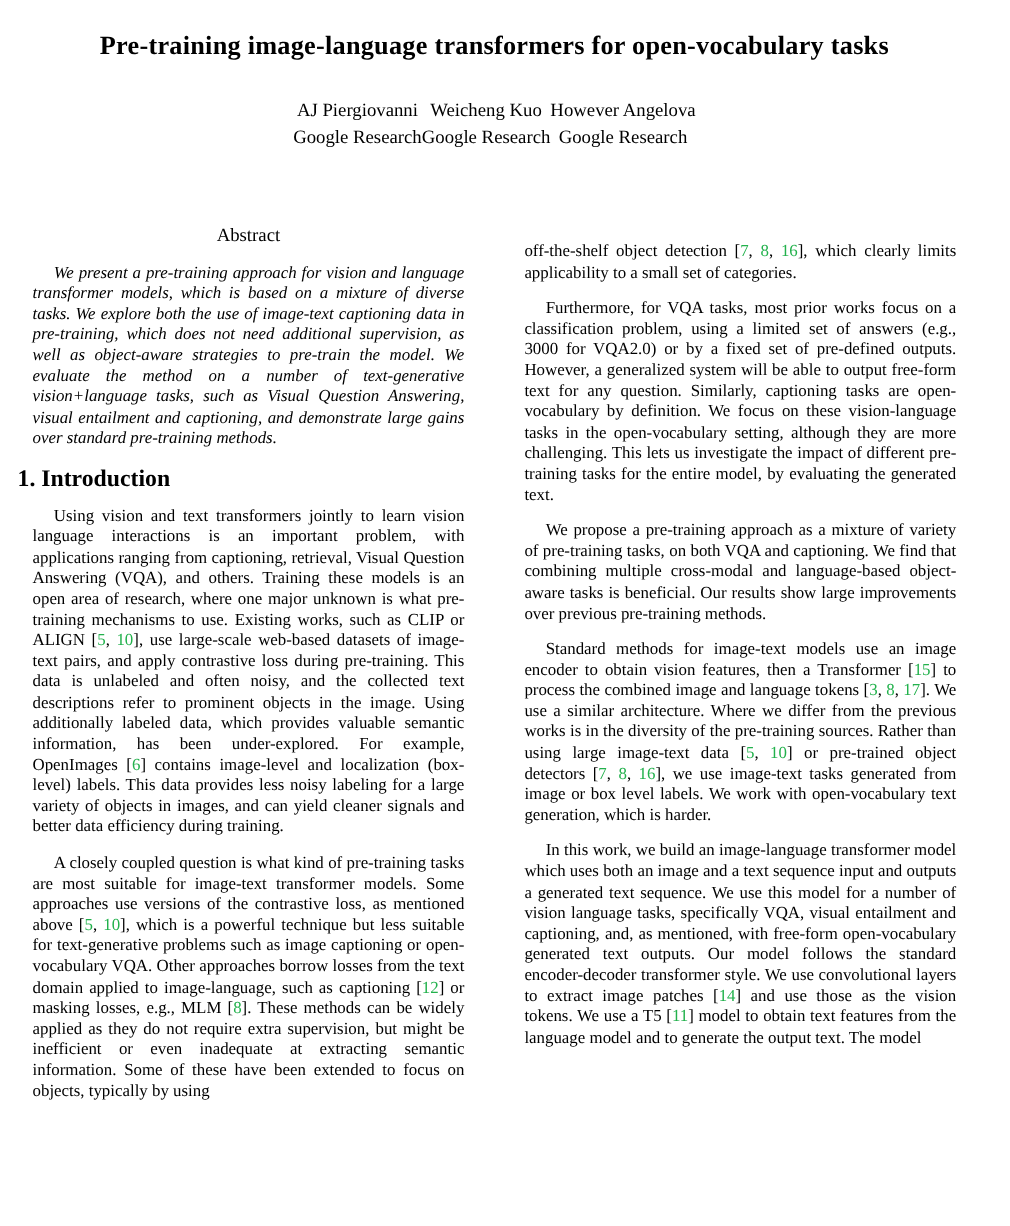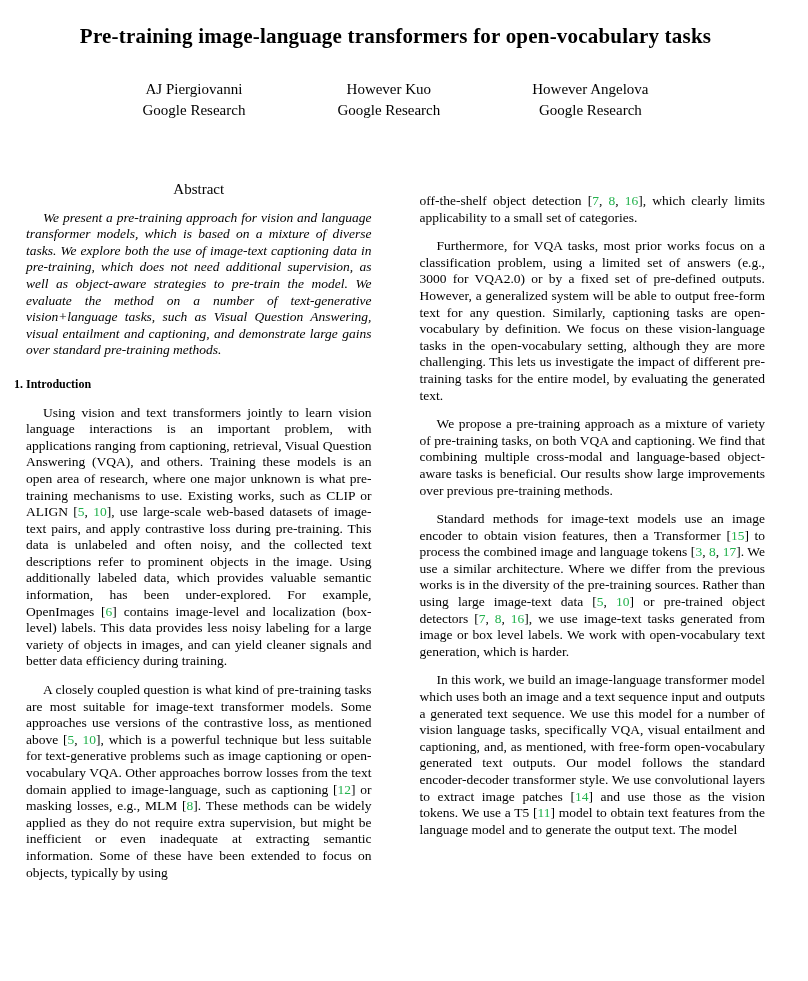--- a/index.html
+++ b/index.html
@@ -8,54 +8,54 @@
     width:808px; height:981px; overflow:hidden;
     font-family:"Liberation Serif", serif;
     color:#000;
   }
   .page { padding:18px 31px 0 14px; }
   .title {
     text-align:center; font-size:21px; font-weight:bold;
     margin-top:6px; letter-spacing:0.2px;
   }
   .authors {
-    display:flex; justify-content:center; gap:92px;
+    display:flex; justify-content:center; 
     margin-top:30px; text-align:center;
     font-size:15px; line-height:21px;
   }
   .columns { display:flex; gap:24px; margin-top:60px; }
   .col {
     width:377px; text-align:justify;
     font-size:13.5px; line-height:16.6px;
   }
   .col p { margin:12px; }
   .col p.indent { text-indent:17px; }
   .col p.italic { font-style:italic; }
   h2.abstract-heading {
     text-align:center; font-size:15px; font-weight:normal;
     margin:0 0 12px 0;
   }
   h2.section-heading {
-    text-align:left; font-size:12px; font-weight:bold;
+    text-align:left; font-size:19px; font-weight:bold;
     margin:17px 0 10px 0;
   }
   .cite { color:var(--cite-color, #22b14c); }
 </style>
 </head>
 <body>
 
 <div class="page">
   <h1 class="title">Pre-training image-language transformers for open-vocabulary tasks</h1>
   <div class="authors">
       <div>
         <div>AJ Piergiovanni</div>
         <div>Google Research</div>
       </div>
       <div>
-        <div>However Kuo</div>
+        <div>Weicheng Kuo</div>
         <div>Google Research</div>
       </div>
       <div>
         <div>However Angelova</div>
         <div>Google Research</div>
       </div>
     </div>
   <div class="columns">
     <div class="col" id="col-left">
         <h2 class="abstract-heading">Abstract</h2>

